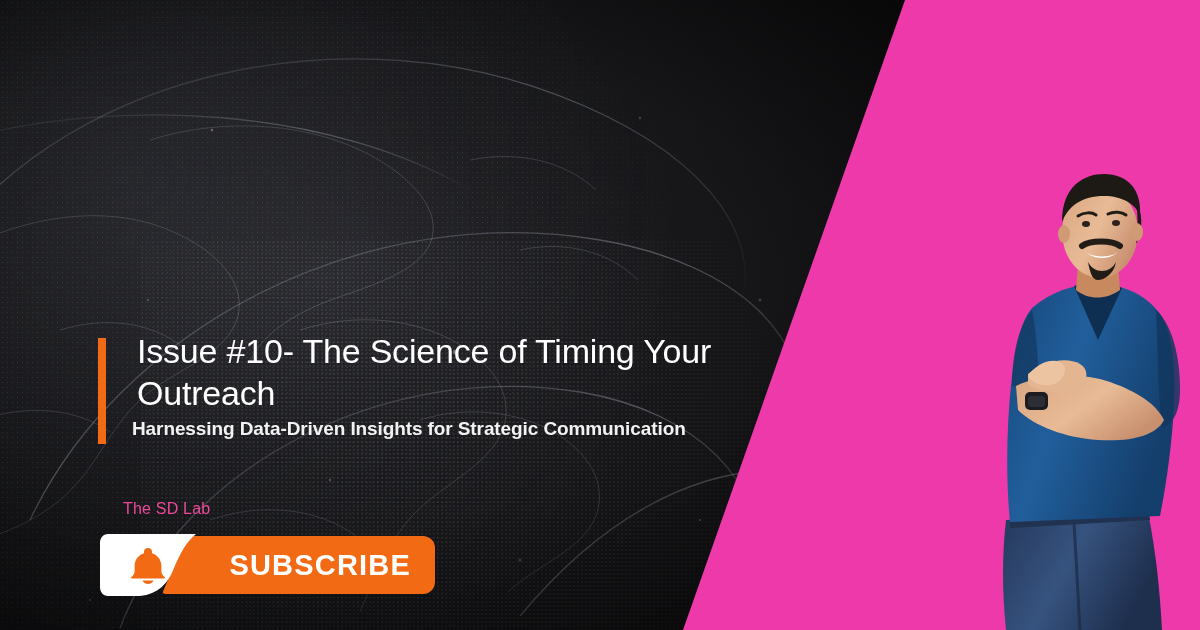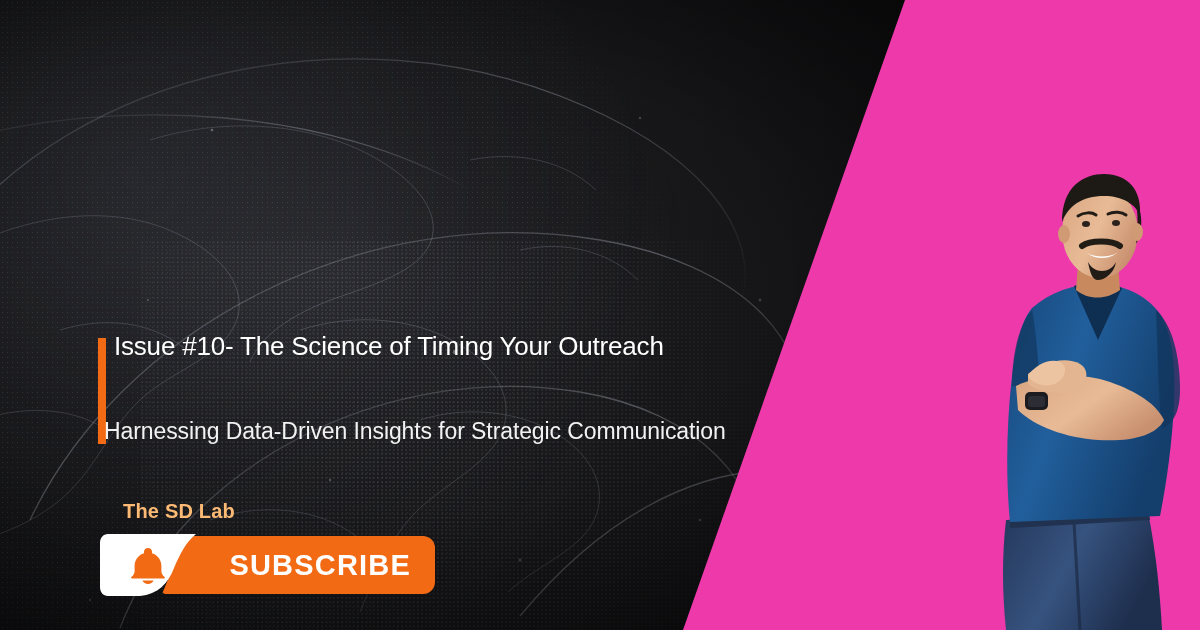--- a/index.html
+++ b/index.html
@@ -99,45 +99,45 @@
 
   .accent-bar {
     position:absolute;
     left:98px; top:338px;
     width:8px; height:106px;
     background:var(--orange,#f26a14);
   }
 
   .headline {
     position:absolute;
-    left:114px; top:330px;
+    left:137px; top:330px;
     width:600px;
-    font-size:26px;
+    font-size:34px;
     line-height:1.24;
     font-weight:400;
     color:#ffffff;
     letter-spacing:-0.2px;
   }
   .tagline {
     position:absolute;
-    left:104px; top:417px;
+    left:132px; top:417px;
     width:640px;
-    font-size:23px;
+    font-size:19px;
     line-height:1.3;
-    font-weight:400;
+    font-weight:700;
     color:#f2f2f2;
     letter-spacing:-0.1px;
   }
 
   .brand-name {
     position:absolute;
     left:123px; top:500px;
-    font-size:20px;
-    font-weight:700;
-    color:#fdba74;
+    font-size:16px;
+    font-weight:400;
+    color:#ec4899;
     letter-spacing:0.2px;
   }
 
   
   .subscribe-widget {
     position:absolute;
     left:100px; top:534px;
     width:335px; height:62px;
   }
   .sub-btn {

